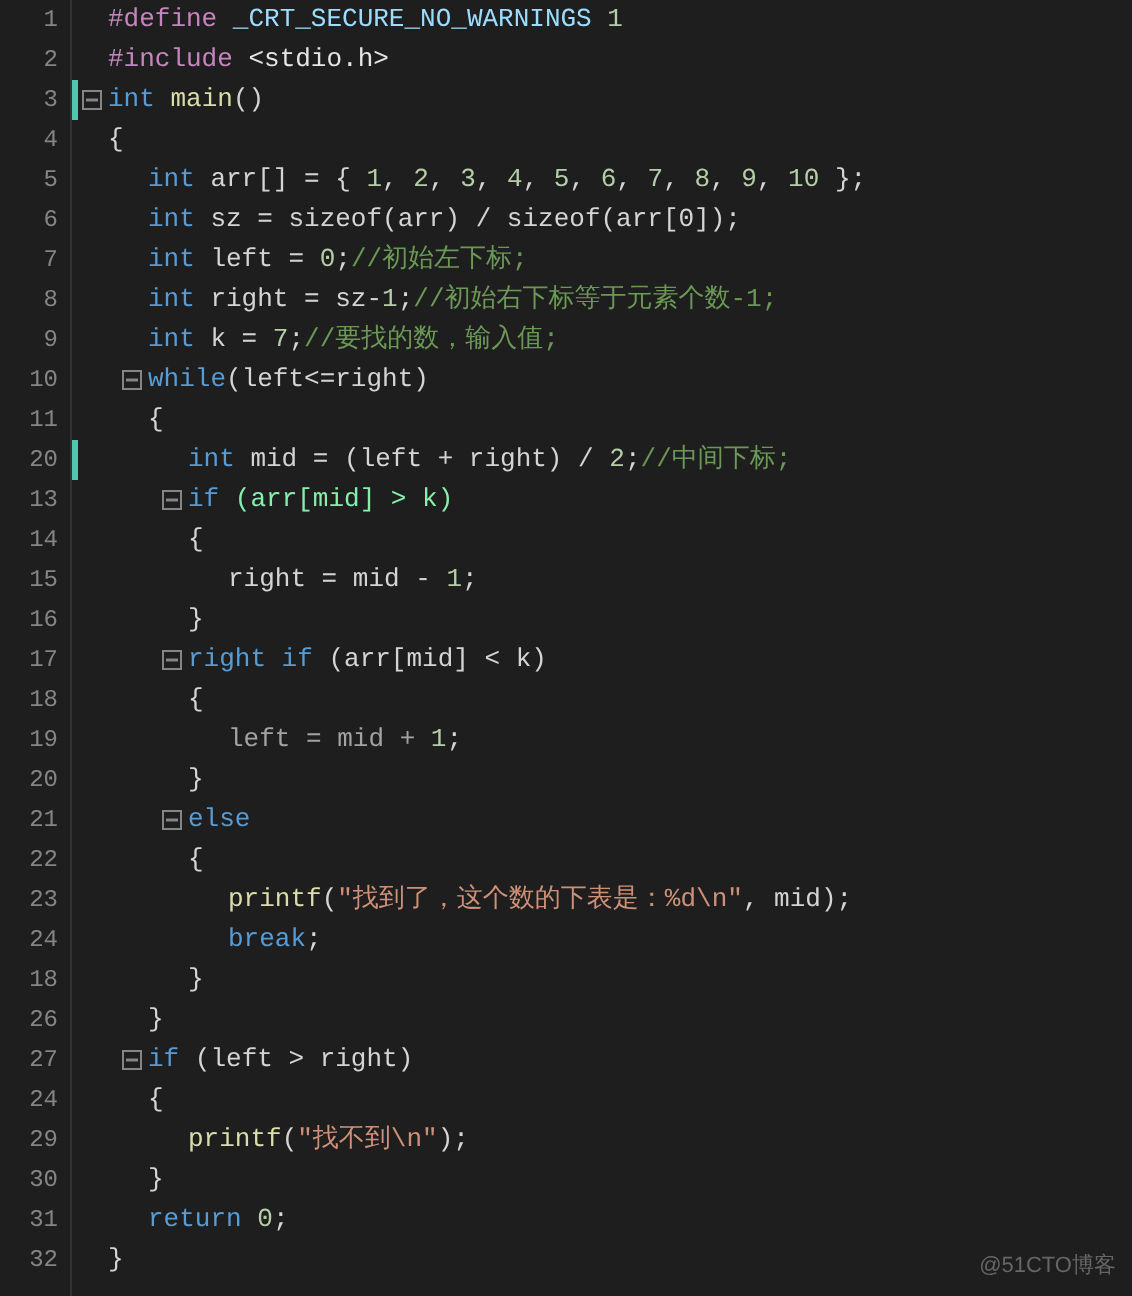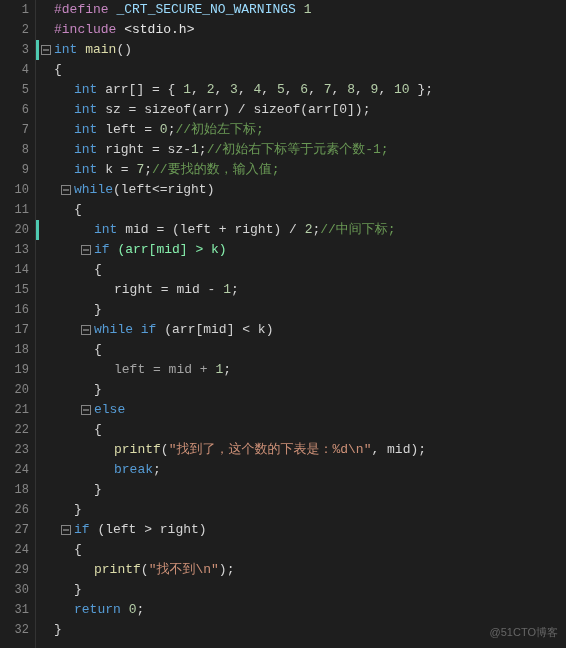--- a/index.html
+++ b/index.html
@@ -128,21 +128,21 @@
       <div class="code-line" style="position: relative;"><span style="display: inline-block; width: 40px;"></span><span class="fold-btn" style="color: rgb(133, 133, 133); font-size: 10px;"><svg width="10" height="10" viewBox="0 0 10 10">
             <rect x="0.5" y="0.5" width="9" height="9" fill="none" stroke="#858585" stroke-width="1"></rect>
             <line x1="2" y1="5" x2="8" y2="5" stroke="#858585" stroke-width="1.5"></line>
           </svg></span><span style="color: rgb(86, 156, 214);">if</span><span style="color: #86efac;"> (arr[mid] &gt; k)</span></div>
       <div class="code-line" style="position: relative;"><span style="display: inline-block; width: 40px;"></span><span style="display: inline-block; width: 14px;"></span><span style="color: rgb(212, 212, 212);">{</span></div>
       <div class="code-line" style="position: relative;"><span style="display: inline-block; width: 60px;"></span><span style="display: inline-block; width: 14px;"></span><span style="color: rgb(212, 212, 212);">right = mid - </span><span style="color: rgb(181, 206, 168);">1</span><span style="color: rgb(212, 212, 212);">;</span></div>
       <div class="code-line" style="position: relative;"><span style="display: inline-block; width: 40px;"></span><span style="display: inline-block; width: 14px;"></span><span style="color: rgb(212, 212, 212);">}</span></div>
       <div class="code-line" style="position: relative;"><span style="display: inline-block; width: 40px;"></span><span class="fold-btn" style="color: rgb(133, 133, 133); font-size: 10px;"><svg width="10" height="10" viewBox="0 0 10 10">
             <rect x="0.5" y="0.5" width="9" height="9" fill="none" stroke="#858585" stroke-width="1"></rect>
             <line x1="2" y1="5" x2="8" y2="5" stroke="#858585" stroke-width="1.5"></line>
-          </svg></span><span style="color: rgb(86, 156, 214);">while if</span><span style="color: rgb(212, 212, 212);"> (arr[mid] &lt; k)</span></div>
+          </svg></span><span style="color: rgb(86, 156, 214);">right if</span><span style="color: rgb(212, 212, 212);"> (arr[mid] &lt; k)</span></div>
       <div class="code-line" style="position: relative;"><span style="display: inline-block; width: 40px;"></span><span style="display: inline-block; width: 14px;"></span><span style="color: rgb(212, 212, 212);">{</span></div>
       <div class="code-line" style="position: relative;"><span style="display: inline-block; width: 60px;"></span><span style="display: inline-block; width: 14px;"></span><span style="color: #a3a3a3;">left = mid + </span><span style="color: rgb(181, 206, 168);">1</span><span style="color: rgb(212, 212, 212);">;</span></div>
       <div class="code-line" style="position: relative;"><span style="display: inline-block; width: 40px;"></span><span style="display: inline-block; width: 14px;"></span><span style="color: rgb(212, 212, 212);">}</span></div>
       <div class="code-line" style="position: relative;"><span style="display: inline-block; width: 40px;"></span><span class="fold-btn" style="color: rgb(133, 133, 133); font-size: 10px;"><svg width="10" height="10" viewBox="0 0 10 10">
             <rect x="0.5" y="0.5" width="9" height="9" fill="none" stroke="#858585" stroke-width="1"></rect>
             <line x1="2" y1="5" x2="8" y2="5" stroke="#858585" stroke-width="1.5"></line>
           </svg></span><span style="color: rgb(86, 156, 214);">else</span></div>
       <div class="code-line" style="position: relative;"><span style="display: inline-block; width: 40px;"></span><span style="display: inline-block; width: 14px;"></span><span style="color: rgb(212, 212, 212);">{</span></div>
       <div class="code-line" style="position: relative;"><span style="display: inline-block; width: 60px;"></span><span style="display: inline-block; width: 14px;"></span><span style="color: rgb(220, 220, 170);">printf</span><span style="color: rgb(212, 212, 212);">(</span><span style="color: rgb(206, 145, 120);">"找到了，这个数的下表是：%d\n"</span><span style="color: rgb(212, 212, 212);">, mid);</span></div>
       <div class="code-line" style="position: relative;"><span style="display: inline-block; width: 60px;"></span><span style="display: inline-block; width: 14px;"></span><span style="color: rgb(86, 156, 214);">break</span><span style="color: rgb(212, 212, 212);">;</span></div>

